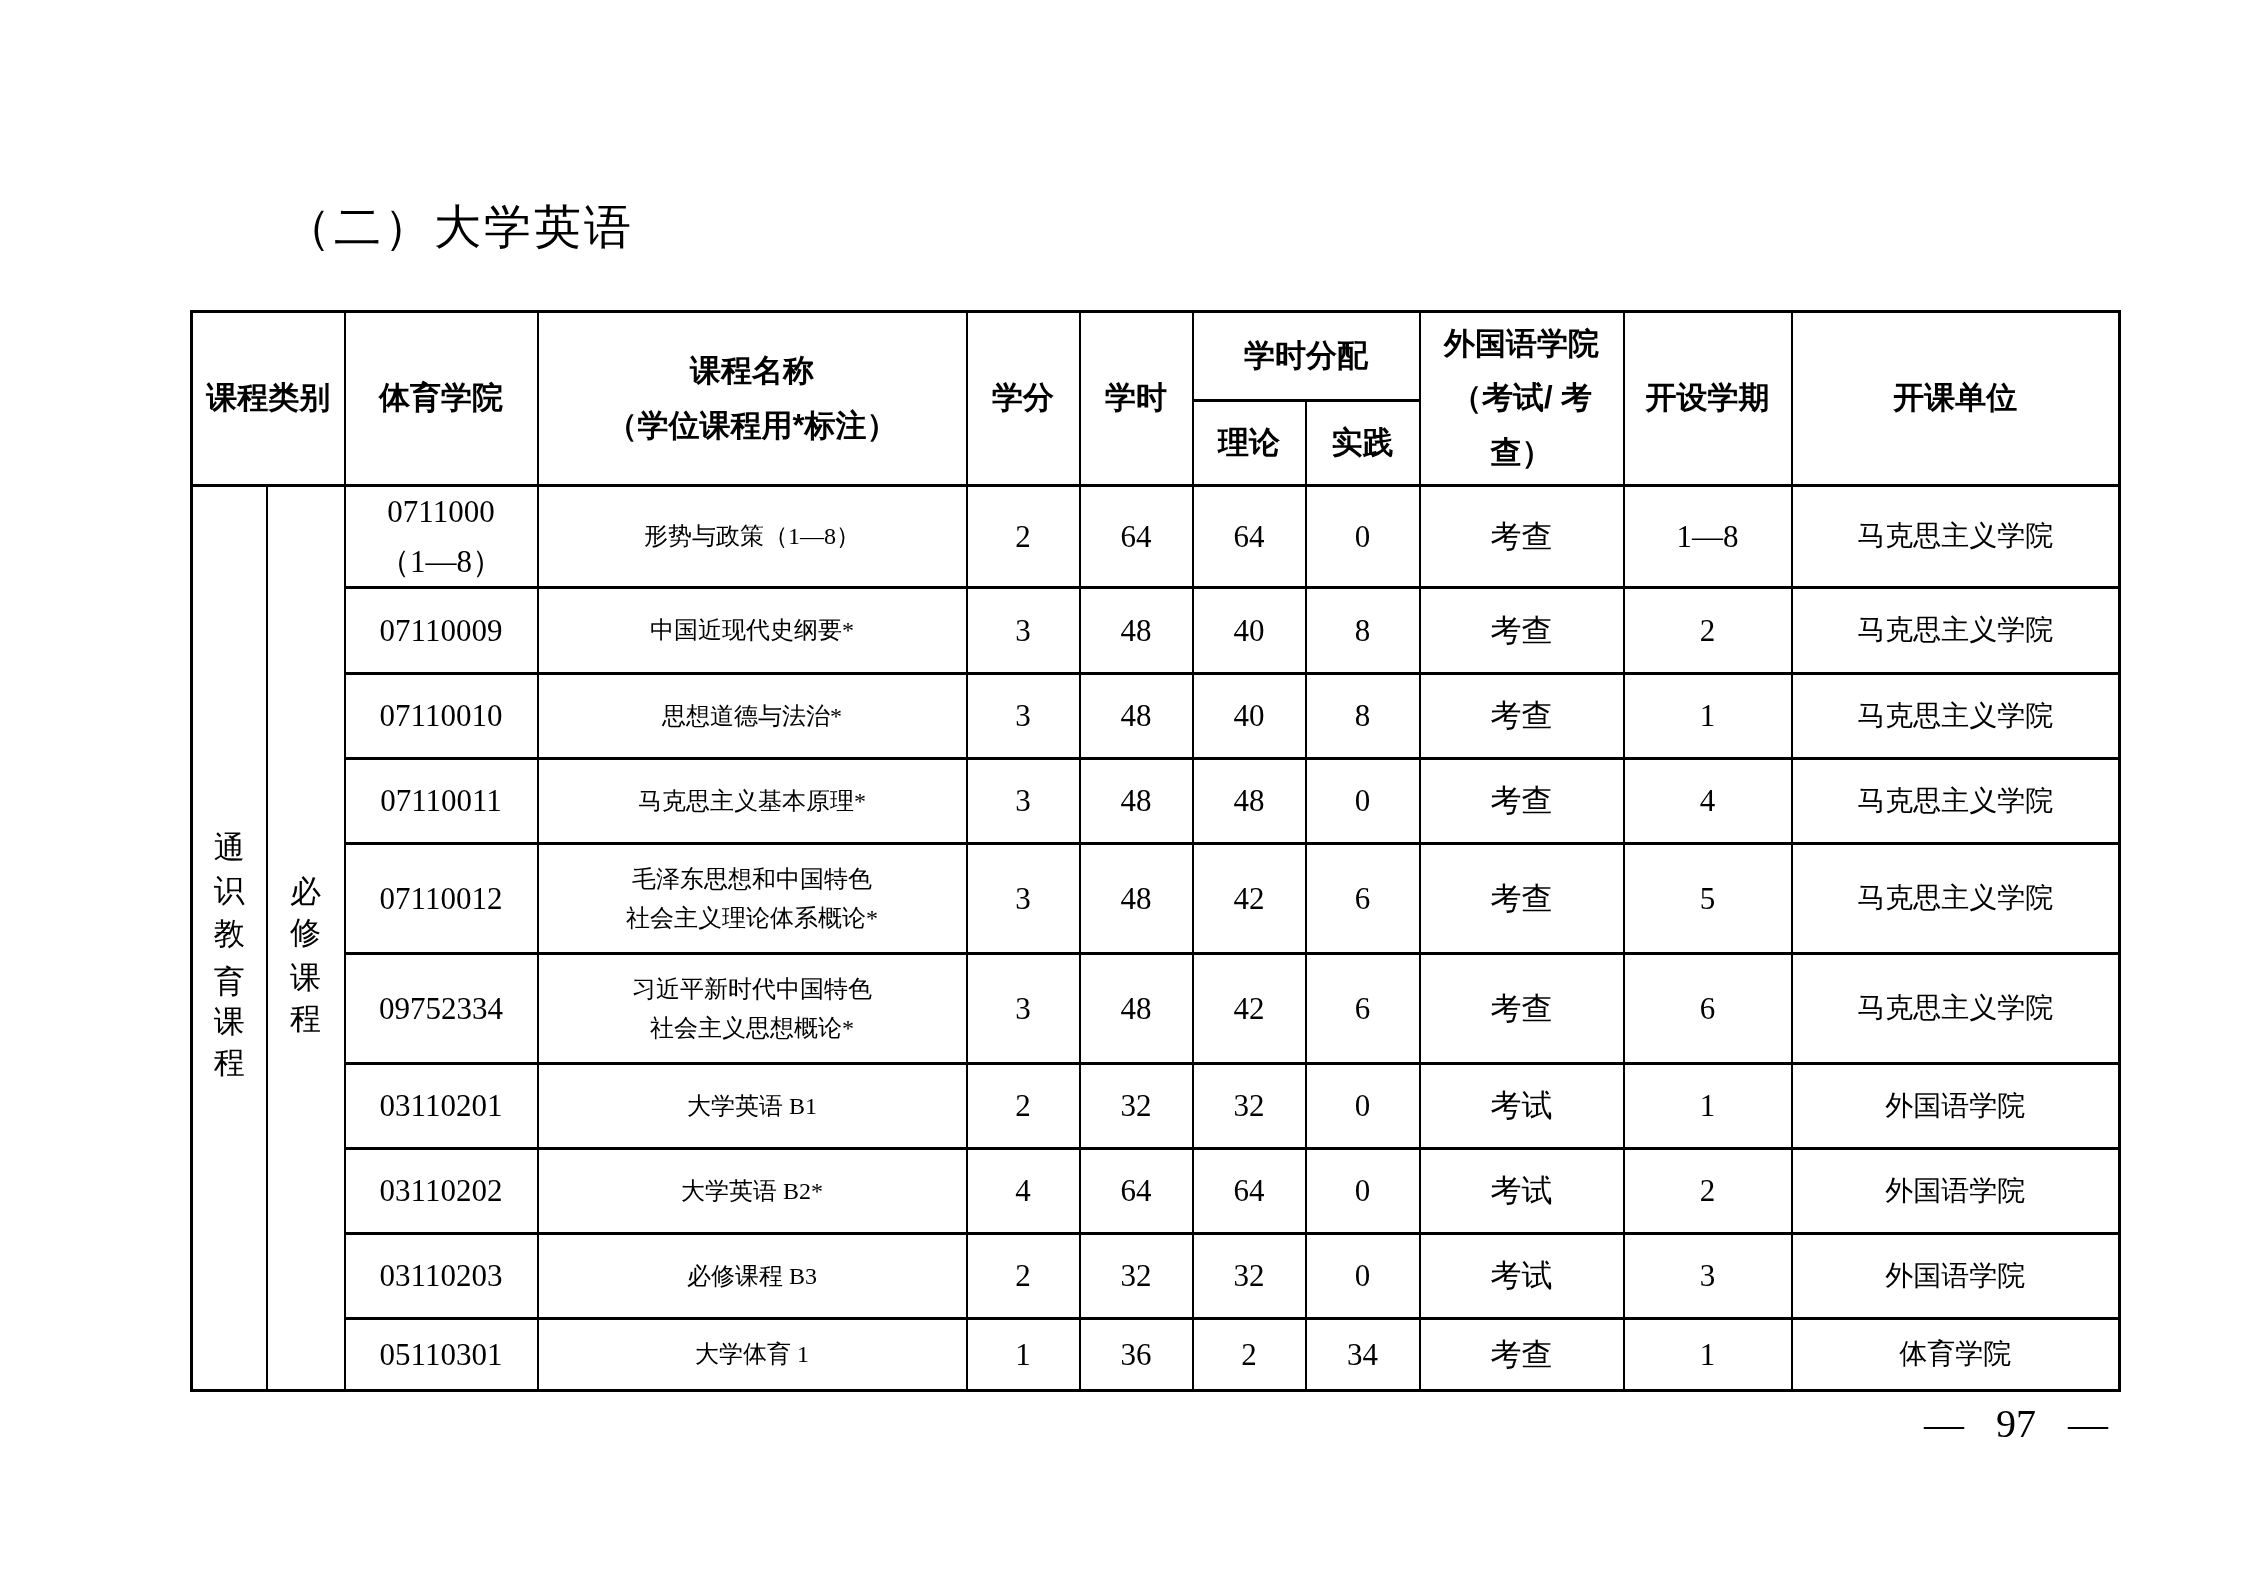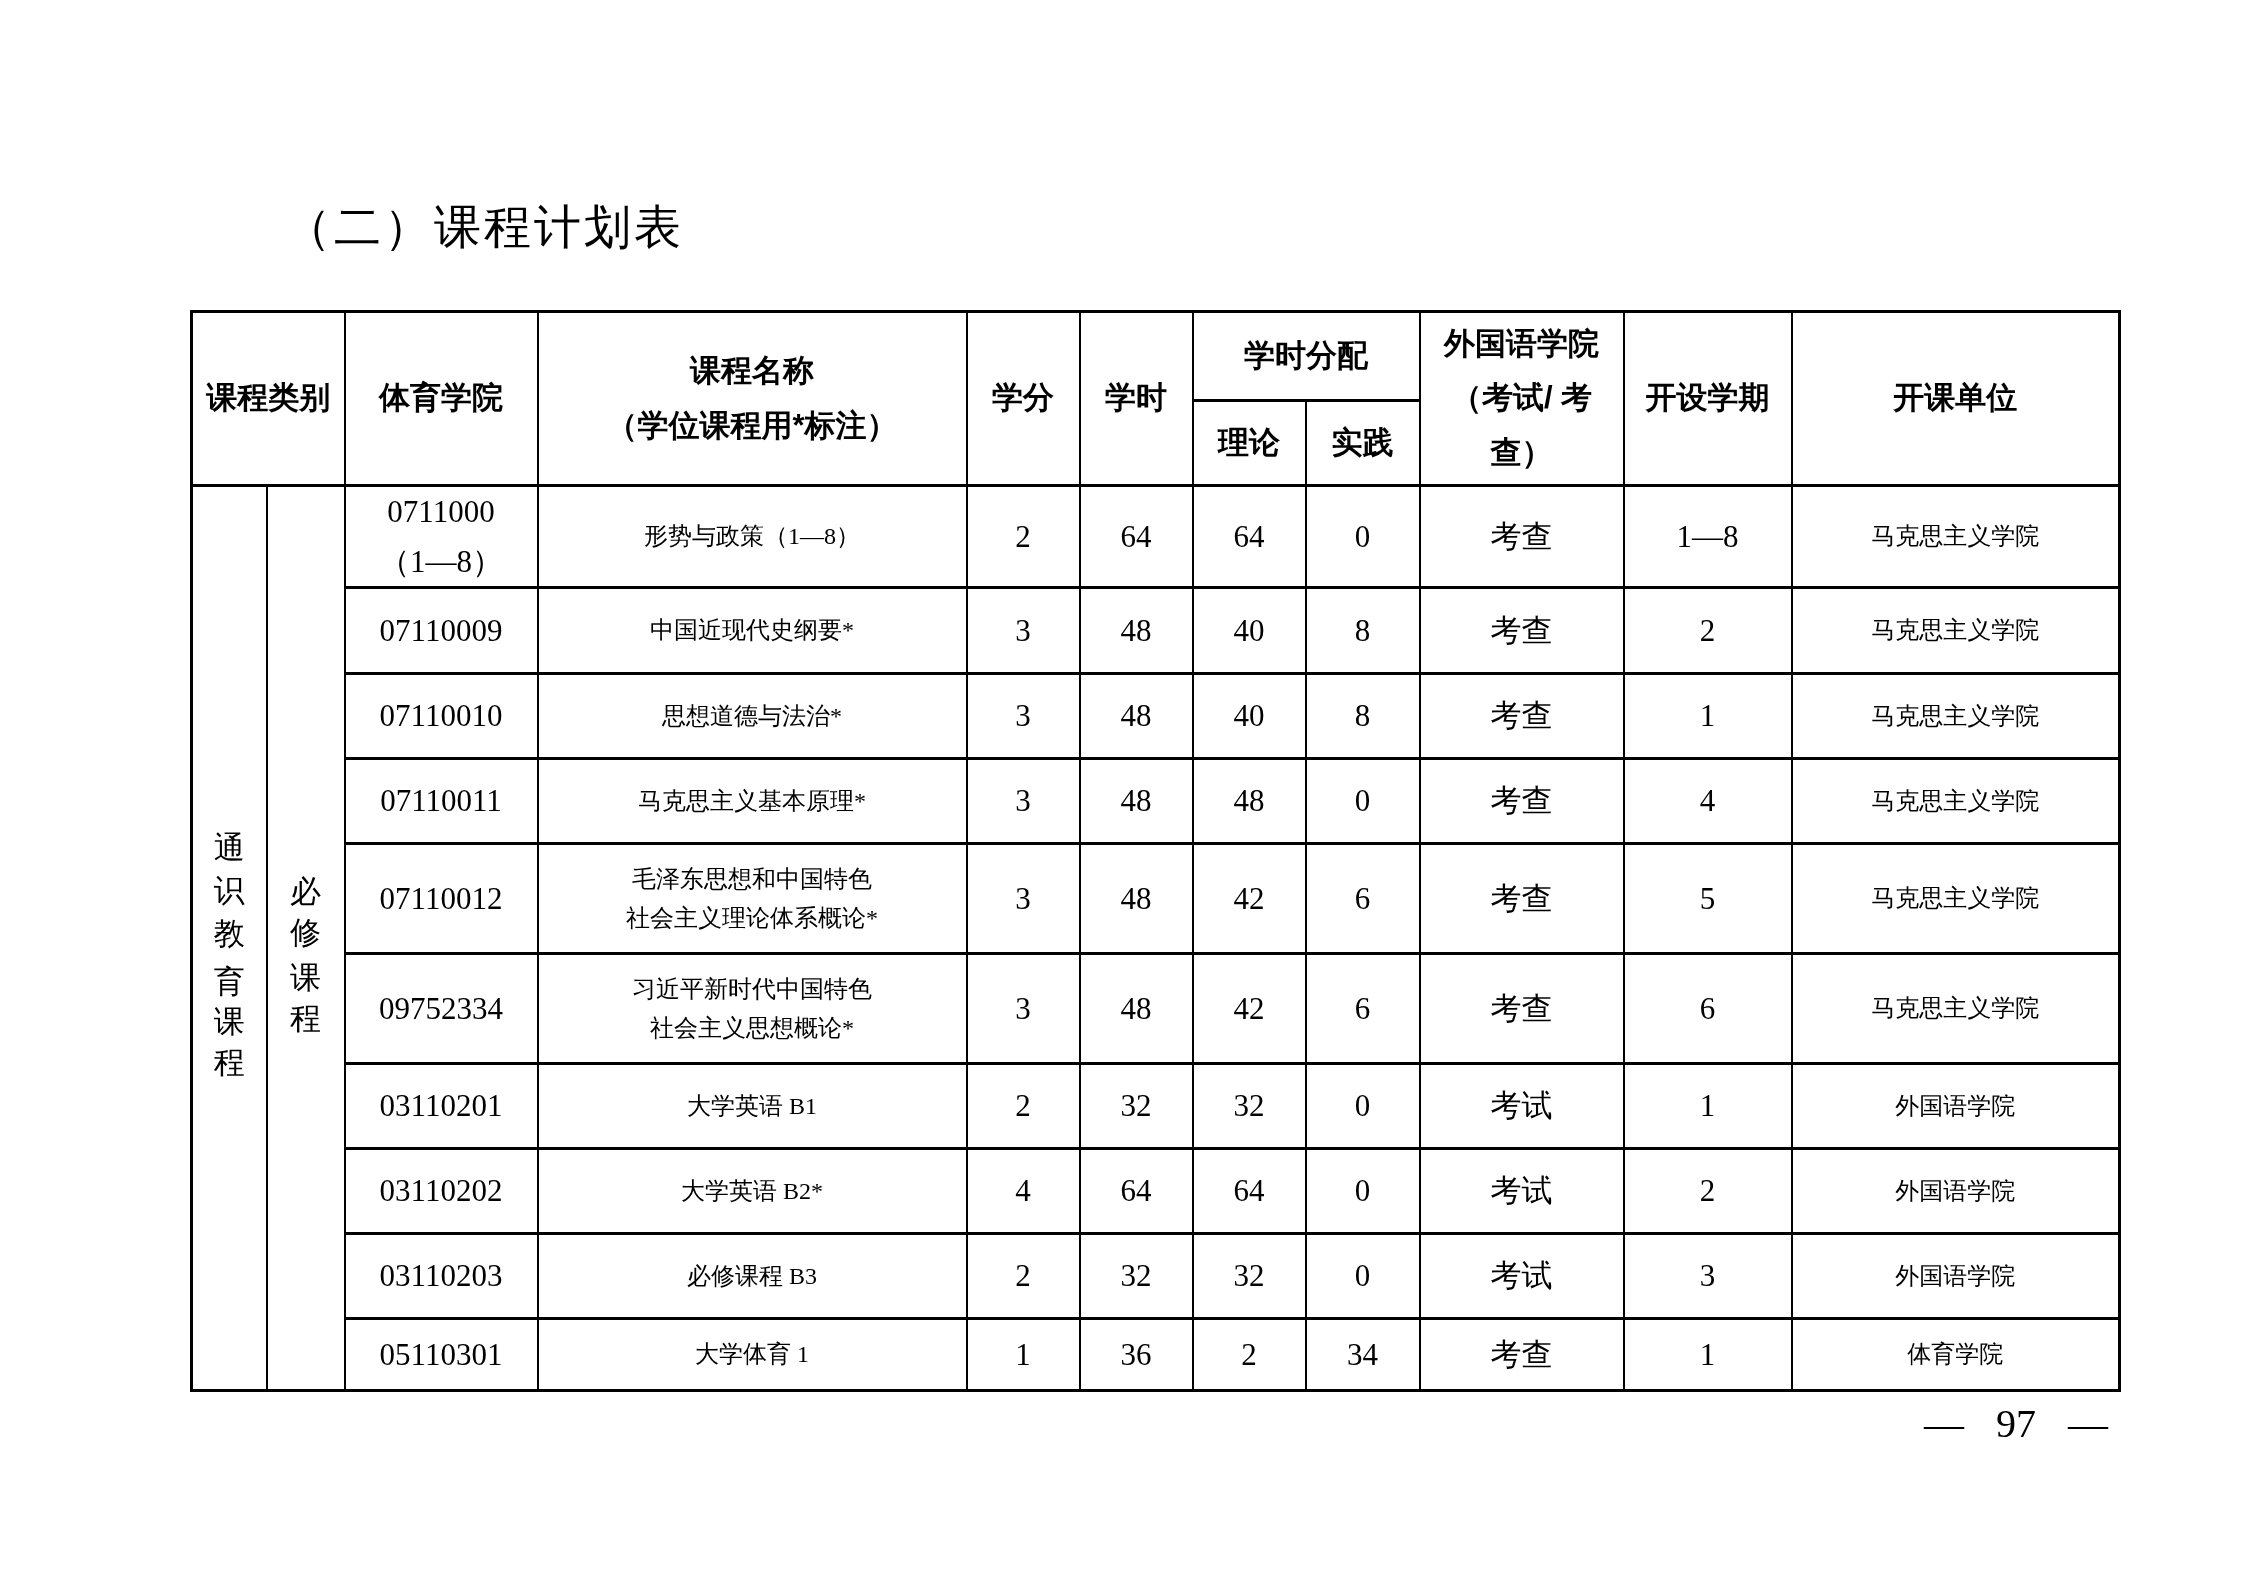--- a/index.html
+++ b/index.html
@@ -45,21 +45,21 @@
     font-size: 31px;
     line-height: 1.75;
     white-space: pre-line;
   }
   .plan td {
     font-size: 31px;
     line-height: 1.6;
     white-space: pre-line;
   }
   td.cell-name { font-size: 24px; }
-  td.cell-unit { font-size: 24px; }
+  td.cell-unit { font-size: 28px; }
   td.cell-vertical {
     writing-mode: vertical-rl;
     text-orientation: upright;
     letter-spacing: 44px;
     font-size: 31px;
     line-height: 1;
     white-space: normal;
   }
   .page-number {
     position: absolute;
@@ -70,21 +70,21 @@
     font-size: 40px;
     word-spacing: 22px;
     font-family: "Liberation Serif", "DejaVu Serif", serif;
   }
 </style>
 </head>
 <body>
 
 <div class="page">
 
-  <div class="doc-title">（二）课程计划表</div>
+  <div class="doc-title">（二）大学英语</div>
 
   <table class="plan">
     <colgroup>
       <col style="width:75px">
         <col style="width:78px">
         <col style="width:193px">
         <col style="width:429px">
       <col style="width:113px">
         <col style="width:113px">
         <col style="width:113px">

